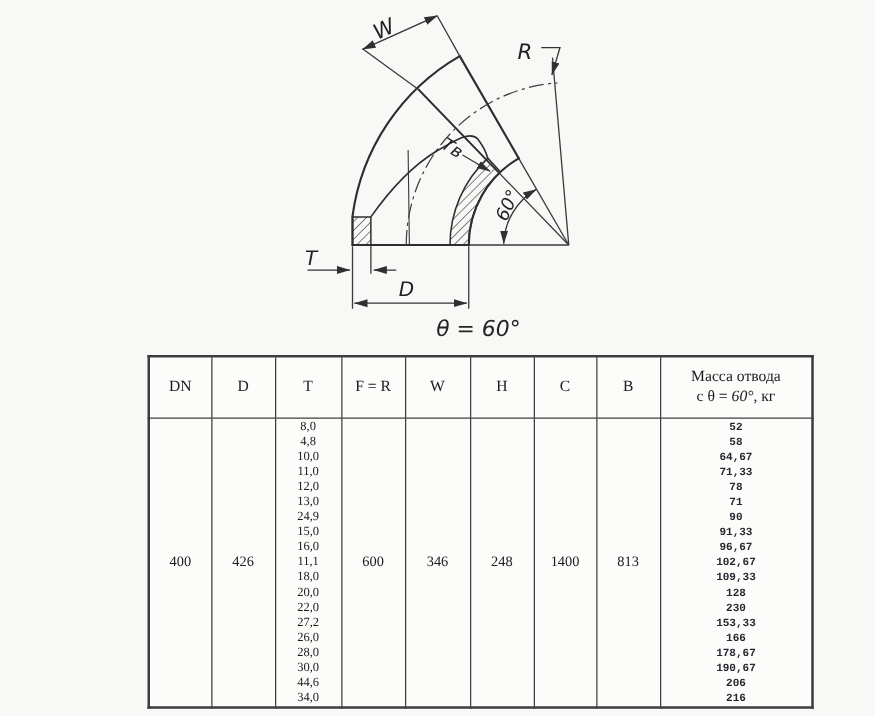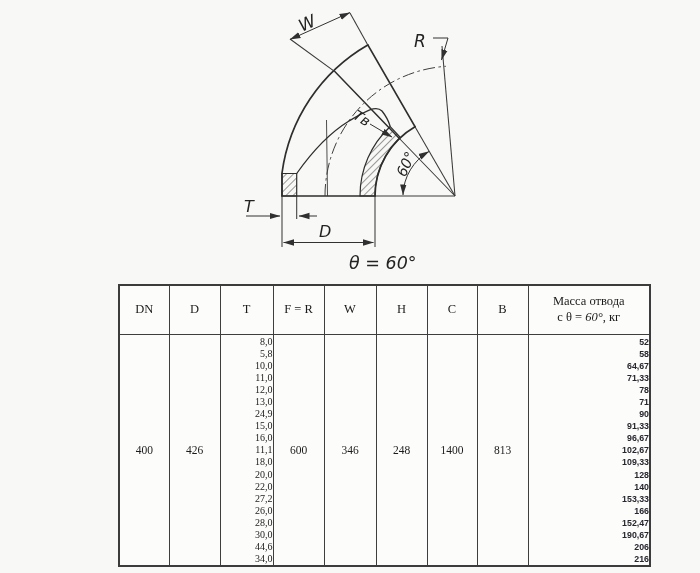--- a/index.html
+++ b/index.html
@@ -45,24 +45,23 @@
   .spec-table td{
     vertical-align:middle;
     font-size:11.5px;
   }
   td.stack-cell{vertical-align:top;}
   .stack{padding-top:1px;}
   .stack div{
     height:12.05px;line-height:12.1px;
     font-size:10px;
     white-space:nowrap;
-    text-align:right;
   }
   .mass-stack div{
-    font-family:Liberation Sans, sans-serif;
+    font-family:Liberation Mono, monospace;
     font-weight:bold;
     font-size:8.8px;
     color:#26262e;
   }
   .mass-head{font-size:12px;}
   .mass-head .ital{font-style:italic;}
 </style>
 </head>
 <body>
 
@@ -156,21 +155,21 @@
         <div>Масса отвода</div>
         <div><span>с θ = </span><span class="ital">60°</span><span>, кг</span></div>
       </th>
     </tr>
     <tr style="height:231px;">
       <td>400</td>
       <td>426</td>
       <td class="stack-cell">
         <div class="stack">
               <div>8,0</div>
-              <div>5,8</div>
+              <div>4,8</div>
               <div>10,0</div>
               <div>11,0</div>
               <div>12,0</div>
               <div>13,0</div>
               <div>24,9</div>
               <div>15,0</div>
               <div>16,0</div>
               <div>11,1</div>
               <div>18,0</div>
               <div>20,0</div>
@@ -195,24 +194,24 @@
               <div>64,67</div>
               <div>71,33</div>
               <div>78</div>
               <div>71</div>
               <div>90</div>
               <div>91,33</div>
               <div>96,67</div>
               <div>102,67</div>
               <div>109,33</div>
               <div>128</div>
-              <div>140</div>
+              <div>230</div>
               <div>153,33</div>
               <div>166</div>
-              <div>152,47</div>
+              <div>178,67</div>
               <div>190,67</div>
               <div>206</div>
               <div>216</div>
             </div>
       </td>
     </tr>
   </tbody>
     </table>
 
 </div>

